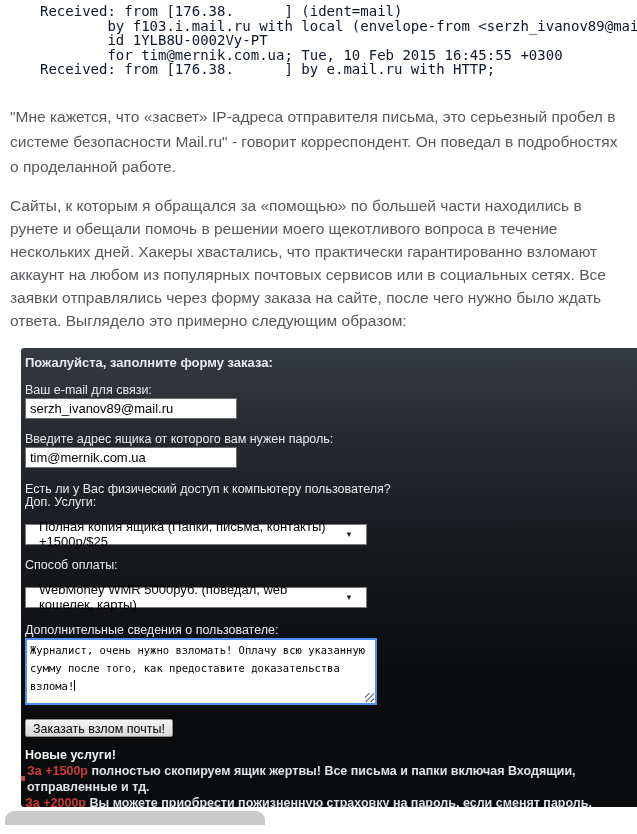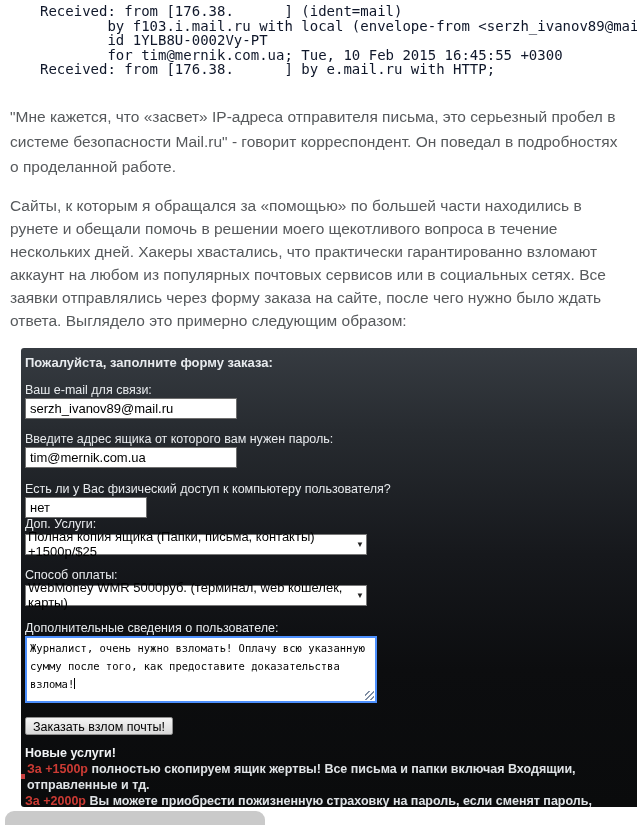--- a/index.html
+++ b/index.html
@@ -44,25 +44,25 @@
   .f-input{
     display:block;margin-top:1px;
     width:212px;height:21px;box-sizing:border-box;
     background:#fff;border:1px solid #6e6e6e;
     padding:1px 4px;font-family:"Liberation Sans",sans-serif;
     font-size:13px;color:#000;
   }
   .f-input.short{width:122px;}
 
   .fake-select{
-    margin-top:3px;
+    margin-top:15px;
     width:342px;height:21px;box-sizing:border-box;
     background:#fff;border:1px solid #777;
     display:flex;align-items:center;justify-content:space-between;
-    padding:0 2px;font-size:13px;color:#000;
+    padding:0 13px;font-size:13px;color:#000;
     cursor:default;
   }
   .select-arrow{font-size:8px;color:#222;margin-left:6px;}
 
   .fake-ta{
     position:relative;margin-top:1px;
     width:352px;height:67px;box-sizing:border-box;
     background:#fff;border:2px solid #4d90fe;
     padding:1px 3px;
     font-family:"DejaVu Sans Mono",monospace;
@@ -114,31 +114,30 @@
 
   <div class="form-title">Пожалуйста, заполните форму заказа:</div>
 
   <div class="f-label mt-std">Ваш e-mail для связи:</div>
   <input class="f-input" type="text" value="serzh_ivanov89@mail.ru" style="">
 
   <div class="f-label mt-14">Введите адрес ящика от которого вам нужен пароль:</div>
   <input class="f-input" type="text" value="tim@mernik.com.ua" style="">
 
   <div class="f-label mt-15">Есть ли у Вас физический доступ к компьютеру пользователя?</div>
-  <input class="f-input short" type="text" value="нет" style="">
 
   <div class="f-label mt-13">Доп. Услуги:</div>
   <div class="fake-select">
     <span>Полная копия ящика (Папки, письма, контакты) +1500р/$25</span>
     <span class="select-arrow">▼</span>
   </div>
 
   <div class="f-label mt-14">Способ оплаты:</div>
   <div class="fake-select">
-    <span>WebMoney WMR 5000руб. (терминал, web кошелек, карты)</span>
+    <span>WebMoney WMR 5000руб. (поведал, web кошелек, карты)</span>
     <span class="select-arrow">▼</span>
   </div>
 
   <div class="f-label mt-16">Дополнительные сведения о пользователе:</div>
   <div class="fake-ta">
     <span class="txt">Журналист, очень нужно взломать! Оплачу всю указанную
 сумму после того, как предоставите доказательства
 взлома!</span><span class="caret"></span>
     <span class="resize-grip"></span>
   </div>

